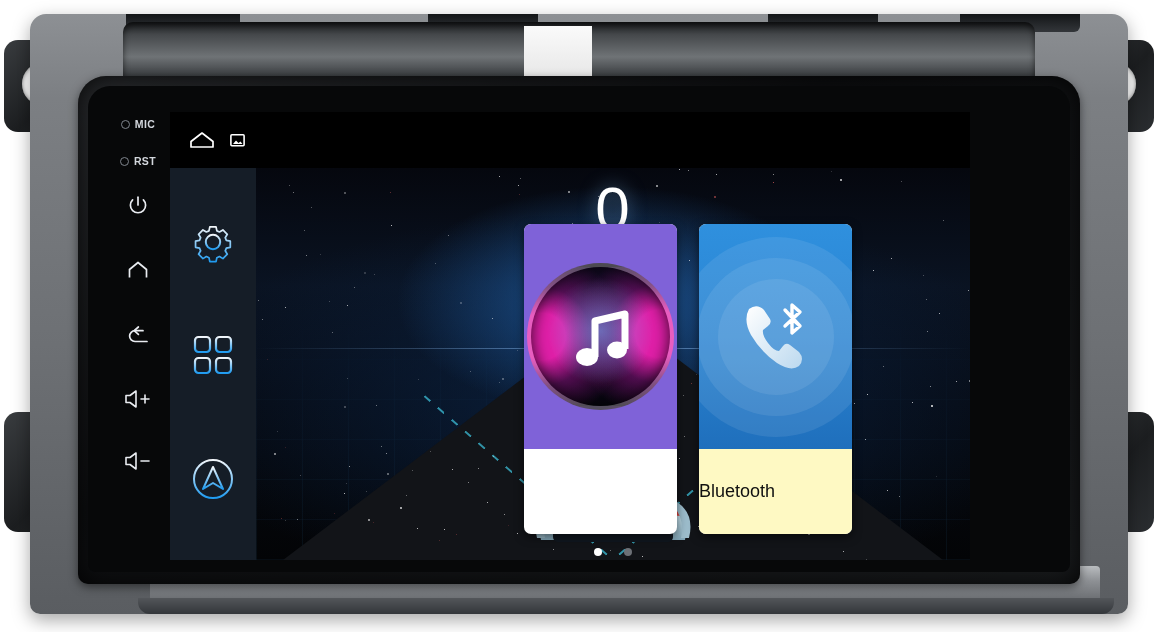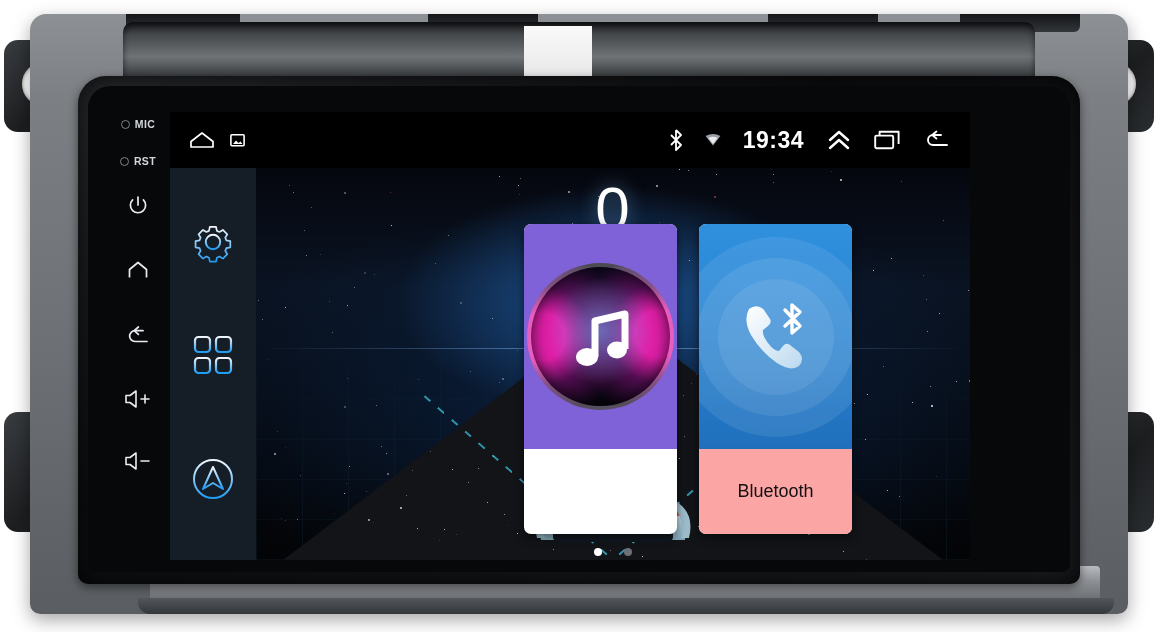--- a/index.html
+++ b/index.html
@@ -179,21 +179,21 @@
   .card-title { text-align:center; font-size:14.5px; font-weight:bold; color:#0b0b0b; }
   .ctrls { display:flex; justify-content:space-around; align-items:center; margin-top:9px; }
 
   .card-bt-art {
     height:225px; position:relative; overflow:hidden;
     background:linear-gradient(180deg,#2f90de 0%,#2a84d2 50%,#1f6fbc 100%);
     display:flex; align-items:center; justify-content:center;
   }
   .ripple { position:absolute; left:50%; top:50%; transform:translate(-50%,-50%);
     border-radius:50%; background:rgba(255,255,255,.085); }
-  .card-bt-foot { flex:1; background:#fca5a5; display:flex; align-items:center; justify-content:center; }
+  .card-bt-foot { flex:1; background:#fef9c3; display:flex; align-items:center; }
   .bt-label { font-size:18px; color:#111; }
 
   .dots { position:absolute; left:86px; top:430px; width:714px; text-align:center; z-index:6; }
   .dot { display:inline-block; width:8px; height:8px; border-radius:50%; margin:0 9px; }
   .dot-on { background:#ffffff; }
   .dot-off { background:#6c7076; }
 </style>
 </head>
 <body>
 
@@ -607,38 +607,16 @@
     <div class="statusbar">
       <div class="sb-left">
         <svg width="28" height="20" viewBox="0 0 28 20" fill="none" stroke="#fff" stroke-width="1.7" stroke-linejoin="round">
           <path d="M3 17 L3 11.5 L14 3 L25 11.5 L25 17 Z"></path>
         </svg>
         <svg width="15" height="15" viewBox="0 0 15 15">
           <rect x="0.9" y="1.8" width="13.2" height="11" rx="1" fill="none" stroke="#fff" stroke-width="1.6"></rect>
           <path d="M3 11 L6 7.5 L8.5 10 L10.5 8.4 L12.4 11 Z" fill="#fff"></path>
         </svg>
       </div>
-      <div class="sb-right">
-        <svg width="14" height="22" viewBox="0 0 14 22" fill="none" stroke="#fff" stroke-width="1.8" stroke-linejoin="round">
-          <path d="M7 1 L12 6 L2 16 M2 6 L12 16 L7 21 L7 1"></path>
-        </svg>
-        <svg width="16" height="14" viewBox="0 0 16 14">
-          <path d="M0.6 3 Q8 -1.2 15.4 3 L8 12.6 Z" fill="#9aa0a6"></path>
-          <path d="M3.4 5 Q8 2.4 12.6 5 L8 11 Z" fill="#e8eaed"></path>
-        </svg>
-        <span class="sb-time">19:34</span>
-        <svg width="26" height="22" viewBox="0 0 26 22" fill="none" stroke="#fff" stroke-width="2.4" stroke-linecap="round" stroke-linejoin="round">
-          <path d="M4 11 L13 3 L22 11"></path>
-          <path d="M4 19 L13 11 L22 19"></path>
-        </svg>
-        <svg width="26" height="20" viewBox="0 0 26 20" fill="none" stroke="#fff" stroke-width="1.9" stroke-linejoin="round">
-          <rect x="1.2" y="5.6" width="18" height="12.6" rx="1.4"></rect>
-          <path d="M5.6 5.6 L5.6 1.8 L24.6 1.8 L24.6 14"></path>
-        </svg>
-        <svg width="28" height="20" viewBox="0 0 28 20" fill="none" stroke="#fff" stroke-width="1.9" stroke-linecap="round" stroke-linejoin="round">
-          <path d="M25 15 L11 15 A5 5 0 0 1 11 5 L19 5"></path>
-          <path d="M14.4 1.6 L10.2 5 L14.4 8.4"></path>
-        </svg>
-      </div>
     </div>
 
   </div>
 </div>
 
 </body></html>

